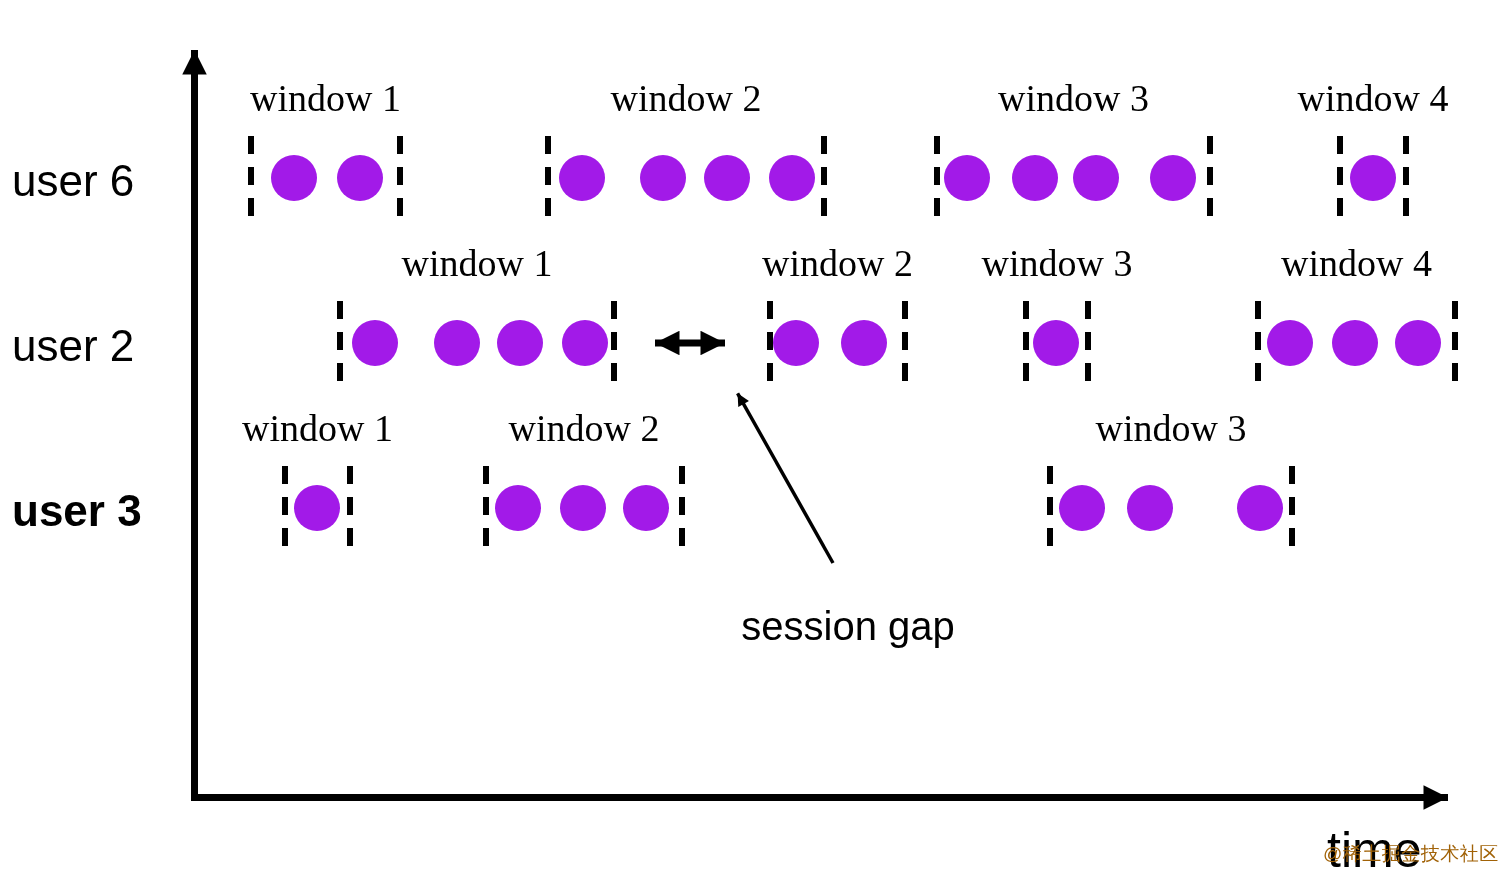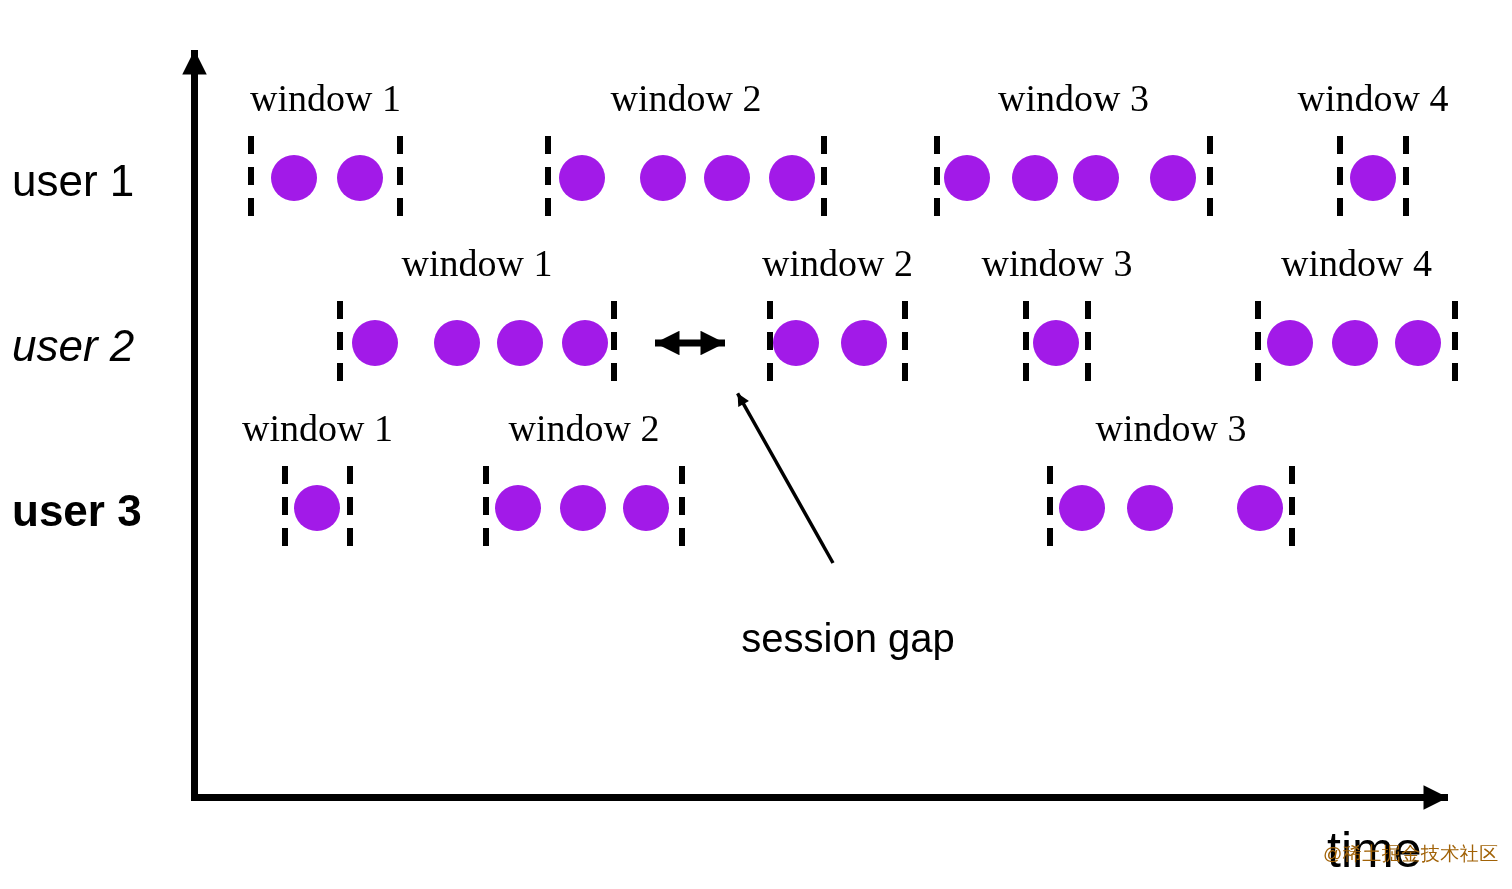--- a/index.html
+++ b/index.html
@@ -28,21 +28,21 @@
     background:repeating-linear-gradient(180deg,#000 0 18px,transparent 18px 31px);
   }
   .dash.left{left:0;}
   .dash.right{right:0;}
   .event-dot{
     position:absolute;top:19px;width:46px;height:46px;border-radius:50%;
     background:var(--dot);
   }
   .annotation-label{
     position:absolute;transform:translateX(-50%);
-    font-size:40px;line-height:42px;white-space:nowrap;z-index:3;margin-top:12px;
+    font-size:40px;line-height:42px;white-space:nowrap;z-index:3;
   }
   .axis-label{
     position:absolute;font-size:50px;line-height:52px;white-space:nowrap;z-index:3;
   }
   .watermark{
     position:absolute;font-size:19px;line-height:22px;letter-spacing:0.5px;
     color:#a16207;white-space:nowrap;z-index:4;
   }
 </style>
 </head>
@@ -60,21 +60,21 @@
     <line x1="194.5" y1="801" x2="194.5" y2="50" stroke="#000" stroke-width="7" marker-end="url(#ah)"></line>
 
     <line x1="191" y1="797.5" x2="1448" y2="797.5" stroke="#000" stroke-width="7" marker-end="url(#ah)"></line>
 
     <line id="gap-arrow" x1="655" y1="343" x2="725" y2="343" stroke="#000" stroke-width="7" marker-start="url(#ah)" marker-end="url(#ah)"></line>
 
     <line id="annotation-arrow" x1="833" y1="563" x2="737.6" y2="393.3" stroke="#000" stroke-width="3.5" marker-end="url(#ah)"></line>
   </svg>
 
   <div id="rows-layer">
-      <div class="user-label" style="top: 159px;">user 1</div>
+      <div class="user-label" style="top: 159px;">user 6</div>
       <div class="window-group" style="left: 248px; top: 136px; width: 155px;">
         <div class="window-label">window 1</div>
         <div class="dash left"></div>
         <div class="dash right"></div>
         <div class="event-dot" style="left: 23px;"></div>
         <div class="event-dot" style="left: 89px;"></div>
       </div>
       <div class="window-group" style="left: 545px; top: 136px; width: 282px;">
         <div class="window-label">window 2</div>
         <div class="dash left"></div>
@@ -92,21 +92,21 @@
         <div class="event-dot" style="left: 78px;"></div>
         <div class="event-dot" style="left: 139px;"></div>
         <div class="event-dot" style="left: 216px;"></div>
       </div>
       <div class="window-group" style="left: 1337px; top: 136px; width: 72px;">
         <div class="window-label">window 4</div>
         <div class="dash left"></div>
         <div class="dash right"></div>
         <div class="event-dot" style="left: 13px;"></div>
       </div>
-      <div class="user-label" style="top: 324px; font-style: italic;">user 2</div>
+      <div class="user-label" style="top: 324px;">user 2</div>
       <div class="window-group" style="left: 337px; top: 301px; width: 280px;">
         <div class="window-label">window 1</div>
         <div class="dash left"></div>
         <div class="dash right"></div>
         <div class="event-dot" style="left: 15px;"></div>
         <div class="event-dot" style="left: 97px;"></div>
         <div class="event-dot" style="left: 160px;"></div>
         <div class="event-dot" style="left: 225px;"></div>
       </div>
       <div class="window-group" style="left: 767px; top: 301px; width: 141px;">

